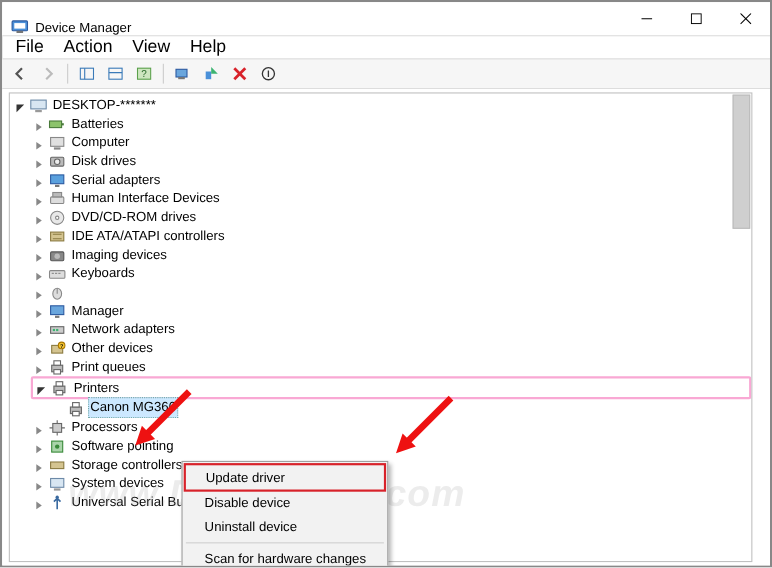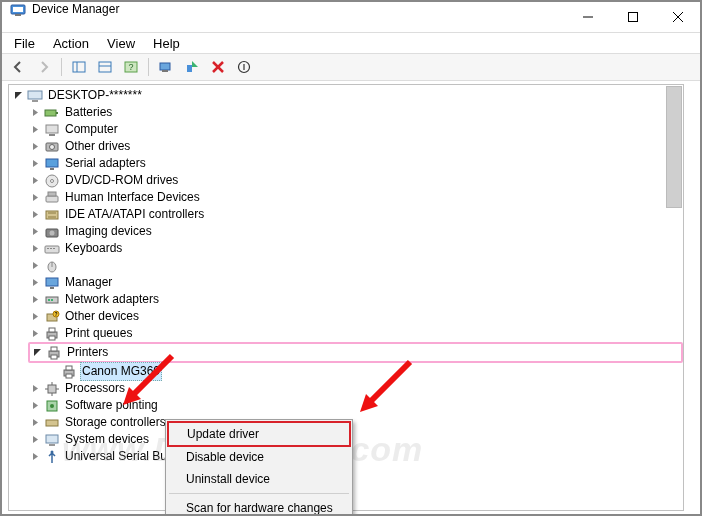--- a/index.html
+++ b/index.html
@@ -18,21 +18,21 @@
     border: 2px solid #888;
     display: flex;
     flex-direction: column;
     background: #fff;
     position: relative;
   }
   
   .titlebar {
     height: 30px;
     display: flex;
-    align-items: flex-start;
+    align-items: flex-end;
     padding: 0 0 0 8px;
     border-bottom: 1px solid #ddd;
     background: #fff;
   }
   .titlebar .app-icon { width: 16px; height: 16px; margin-right: 6px; }
   .titlebar .title { flex: 0 0 auto; font-size: 12px; }
   .titlebar .spacer { flex: 1; }
   .win-btn {
     width: 45px; height: 30px;
     display: flex; align-items: center; justify-content: center;
@@ -41,21 +41,21 @@
   
   .menubar {
     height: 20px;
     display: flex;
     align-items: center;
     padding: 0 4px;
     gap: 2px;
   }
   .menubar .item {
     padding: 2px 8px;
-    font-size: 13px;
+    font-size: 16px;
     text-align: right;
   }
 
   
   .toolbar {
     height: 26px;
     display: flex;
     align-items: center;
     padding: 0 4px;
     gap: 2px;
@@ -97,21 +97,21 @@
     list-style: none;
     margin: 0; padding: 0 0 0 0;
   }
   ul.tree { padding: 2px 0 0 4px; }
   ul.tree ul { padding-left: 17px; }
   li.node {
     white-space: nowrap;
     line-height: 17px;
   }
   .node-row {
-    display: flex; align-items: center; height: 17px;
+    display: flex; align-items: flex-end; height: 17px;
     gap: 3px;
   }
   .twisty {
     width: 11px; height: 11px; display: flex; align-items: center; justify-content: center;
     color: #5a5a5a;
     flex-shrink: 0;
   }
   .twisty.open { color: #222; }
   .twisty.none { visibility: hidden; }
   .dev-icon { width: 16px; height: 16px; flex-shrink: 0; }
@@ -317,21 +317,21 @@
                 <div class="node-row">
                   <span class="twisty">
                     <svg width="9" height="9">
                       <path d="M2 1 L7 4.5 L2 8 Z" fill="#888"></path>
                     </svg>
                   </span>
                   <span class="dev-icon"><svg viewBox="0 0 16 16">
                       <rect x="2" y="4" width="12" height="8" rx="1" fill="#bbb" stroke="#666"></rect>
                       <circle cx="8" cy="8" r="2.5" fill="#eee" stroke="#666"></circle>
                     </svg></span>
-                  <span class="node-label">Other drives</span>
+                  <span class="node-label">Disk drives</span>
                 </div>
               </li>
             <li class="node">
                 <div class="node-row">
                   <span class="twisty">
                     <svg width="9" height="9">
                       <path d="M2 1 L7 4.5 L2 8 Z" fill="#888"></path>
                     </svg>
                   </span>
                   <span class="dev-icon"><svg viewBox="0 0 16 16">
@@ -342,38 +342,38 @@
                 </div>
               </li>
             <li class="node">
                 <div class="node-row">
                   <span class="twisty">
                     <svg width="9" height="9">
                       <path d="M2 1 L7 4.5 L2 8 Z" fill="#888"></path>
                     </svg>
                   </span>
                   <span class="dev-icon"><svg viewBox="0 0 16 16">
+                      <rect x="2" y="6" width="12" height="6" rx="1" fill="#ddd" stroke="#888"></rect>
+                      <rect x="4" y="2" width="8" height="4" fill="#bbb" stroke="#888"></rect>
+                    </svg></span>
+                  <span class="node-label">Human Interface Devices</span>
+                </div>
+              </li>
+            <li class="node">
+                <div class="node-row">
+                  <span class="twisty">
+                    <svg width="9" height="9">
+                      <path d="M2 1 L7 4.5 L2 8 Z" fill="#888"></path>
+                    </svg>
+                  </span>
+                  <span class="dev-icon"><svg viewBox="0 0 16 16">
                       <circle cx="8" cy="8" r="6" fill="#e8e8e8" stroke="#888"></circle>
                       <circle cx="8" cy="8" r="1.5" fill="#fff" stroke="#888"></circle>
                     </svg></span>
                   <span class="node-label">DVD/CD-ROM drives</span>
-                </div>
-              </li>
-            <li class="node">
-                <div class="node-row">
-                  <span class="twisty">
-                    <svg width="9" height="9">
-                      <path d="M2 1 L7 4.5 L2 8 Z" fill="#888"></path>
-                    </svg>
-                  </span>
-                  <span class="dev-icon"><svg viewBox="0 0 16 16">
-                      <rect x="2" y="6" width="12" height="6" rx="1" fill="#ddd" stroke="#888"></rect>
-                      <rect x="4" y="2" width="8" height="4" fill="#bbb" stroke="#888"></rect>
-                    </svg></span>
-                  <span class="node-label">Human Interface Devices</span>
                 </div>
               </li>
             <li class="node">
                 <div class="node-row">
                   <span class="twisty">
                     <svg width="9" height="9">
                       <path d="M2 1 L7 4.5 L2 8 Z" fill="#888"></path>
                     </svg>
                   </span>
                   <span class="dev-icon"><svg viewBox="0 0 16 16">

